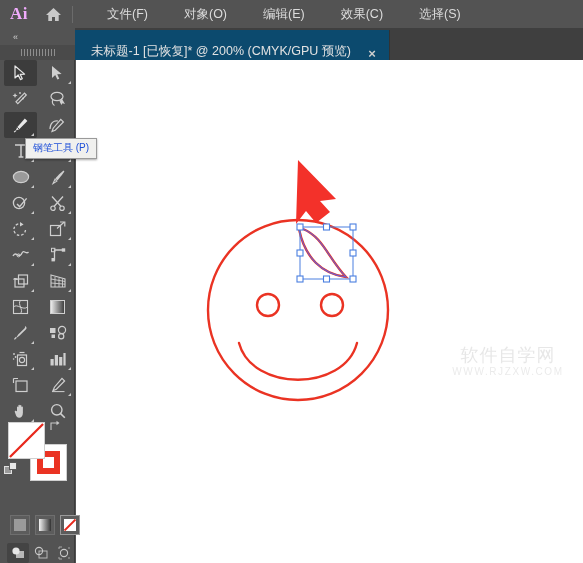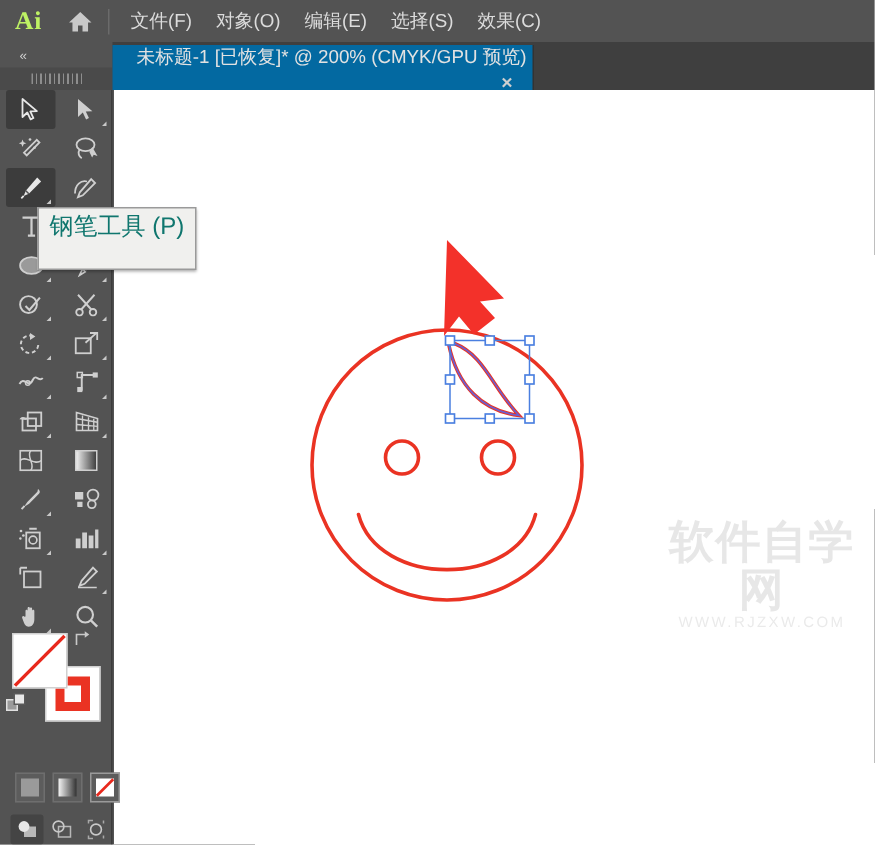--- a/index.html
+++ b/index.html
@@ -15,29 +15,29 @@
 
   
   #menubar {
     position:absolute; left:0; top:0; width:583px; height:28px;
     background:#535353;
     display:flex; align-items:center;
   }
   #ai-logo {
     width:38px; text-align:center;
     font-size:17px; font-weight:bold; letter-spacing:.5px;
-    color:#bef264; font-family:"Liberation Serif","DejaVu Serif",serif;
+    color:#f0abfc; font-family:"Liberation Serif","DejaVu Serif",serif;
   }
   #home-btn {
     width:30px; height:28px; display:flex; align-items:center; justify-content:center;
   }
   .menu-sep { width:1px; height:17px; background:#6b6b6b; margin:0 6px 0 4px; }
   .menu-item {
     padding:0 8px; height:28px; line-height:28px;
-    font-size:12.5px; color:#dcdcdc; white-space:nowrap;
+    font-size:12.5px; color:#dcdcdc; white-space:nowrap;margin-left:20px;
   }
 
   
   #tabbar {
     position:absolute; left:0; top:28px; width:583px; height:32px;
     background:#3f3f3f;
   }
   #leftdock-head {
     position:absolute; left:0; top:0; width:75px; height:32px;
     background:#535353;
@@ -50,24 +50,23 @@
   #tool-grip {
     position:absolute; left:0; top:17px; width:75px; height:15px;
     background:#4a4a4a; display:flex; align-items:center; justify-content:center;
   }
   #tool-grip .dots {
     width:34px; height:7px;
     background:repeating-linear-gradient(to right,#8e8e8e 0 1px,transparent 1px 3px);
   }
   #doc-tab {
     position:absolute; left:75px; top:2px; height:30px;
-    background:#0369a1;
+    background:#0c4a6e;
     display:flex; align-items:flex-end; padding:0 4px 0 16px;
     border-right:1px solid #333;
-    flex-direction:column;
   }
   #doc-tab-title { font-size:12.5px; color:#e2e2e2; white-space:nowrap; }
   #doc-tab-close {
     margin-left:14px; margin-right:6px; width:14px; height:14px;
     display:flex; align-items:center; justify-content:center;
     font-size:13px; color:#cfcfcf; font-weight:bold;
   }
 
   
   #toolpanel {
@@ -127,24 +126,24 @@
   .draw-btn {
     position:absolute; top:0; width:22px; height:20px;
     display:flex;align-items:center;justify-content:center;
     border-radius:2px;
   }
   .draw-btn.active { background:#444; }
 
   
   #tooltip {
     position:absolute; left:25px; top:138px;
-    background:#f0f0ee; color:#0f766e;
+    background:#f0f0ee; color:#1d4ed8;
     border:1px solid #9a9a9a;
-    padding:2px 7px 17px 7px;
-    font-size:16px; white-space:nowrap;
+    padding:2px 7px 3px 7px;
+    font-size:10px; white-space:nowrap;
     z-index:60;
     box-shadow:0 1px 2px rgba(0,0,0,.35);
   }
 
   
   #canvas {
     position:absolute; left:76px; top:60px;
     width:507px; height:503px;
     background:#ffffff;
     overflow:hidden;
@@ -152,21 +151,21 @@
   #canvas svg { position:absolute; left:0; top:0; }
 
   
   #watermark {
     position:absolute; left:357px; top:286px;
     width:150px; text-align:center;
     pointer-events:none; user-select:none;
     z-index:5;
   }
   #wm-cn {
-    font-size:30px; font-weight:bold; letter-spacing:1px;
+    font-size:18px; font-weight:normal; letter-spacing:1px;
     color:rgba(150,150,150,.23);
     font-family:"DejaVu Sans","Liberation Sans",sans-serif;
     line-height:1.05;
   }
   #wm-en {
     font-size:10px; letter-spacing:1.6px;
     color:rgba(150,150,150,.20);
     font-family:"Liberation Sans",sans-serif;
     margin-top:1px;
   }
@@ -180,22 +179,22 @@
     <div id="ai-logo">Ai</div>
     <div id="home-btn">
       <svg width="17" height="15" viewBox="0 0 17 15">
         <path d="M8.5 1 L16 8 L13.7 8 L13.7 14 L10 14 L10 10 L7 10 L7 14 L3.3 14 L3.3 8 L1 8 Z" fill="#c9c9c9"></path>
       </svg>
     </div>
     <div class="menu-sep"></div>
     <div class="menu-item">文件(F)</div>
     <div class="menu-item">对象(O)</div>
     <div class="menu-item">编辑(E)</div>
+    <div class="menu-item">效果(C)</div>
     <div class="menu-item">选择(S)</div>
-    <div class="menu-item">效果(C)</div>
   </div>
 
   <div id="tabbar">
     <div id="leftdock-head">
       <div id="collapse-btn">«</div>
       <div id="tool-grip">
         <div class="dots"></div>
       </div>
     </div>
     <div id="doc-tab">

